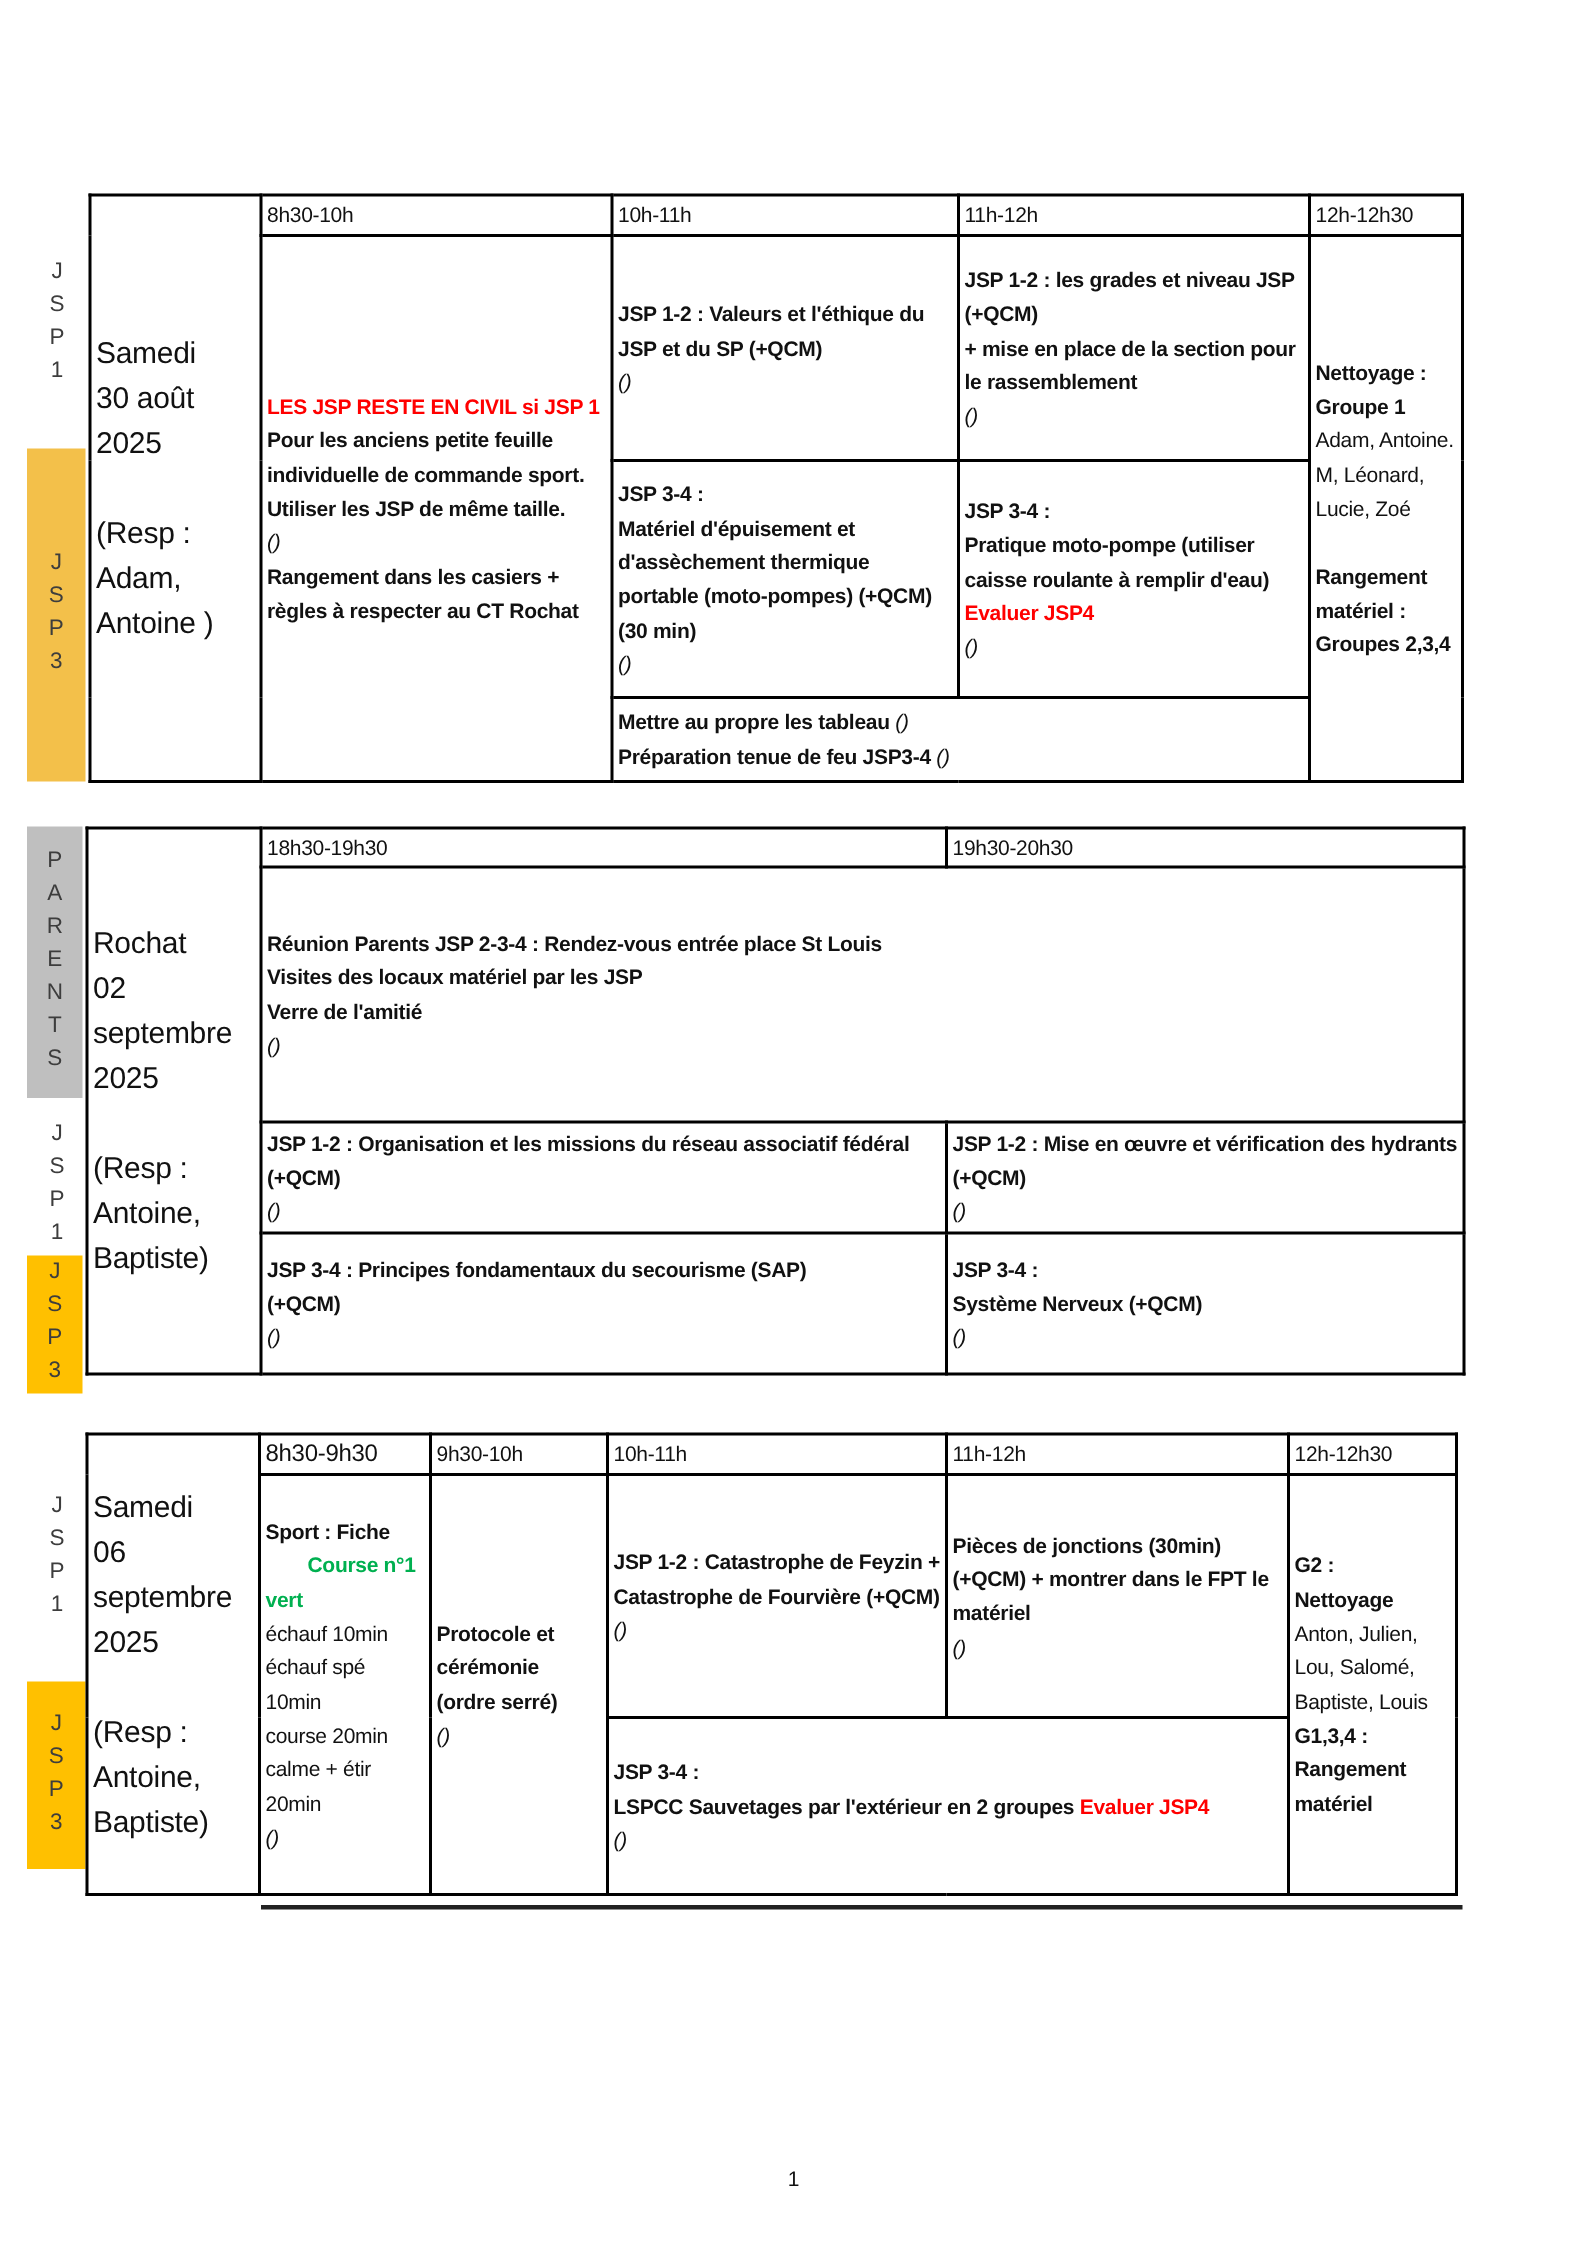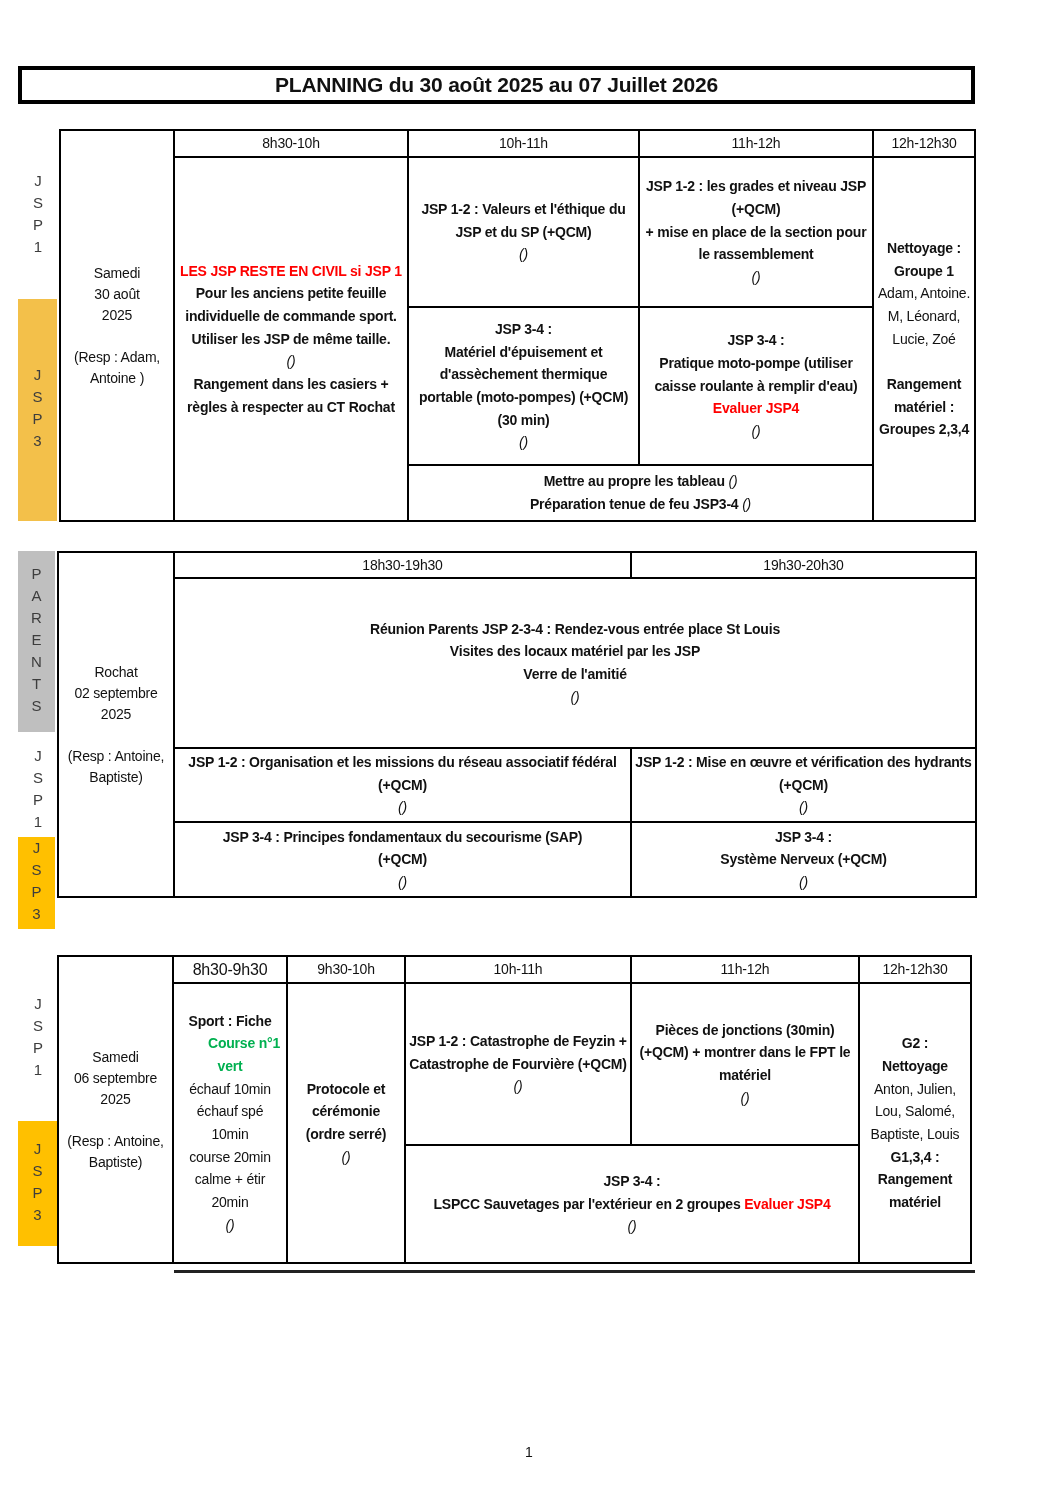--- a/index.html
+++ b/index.html
@@ -3,47 +3,44 @@
 <meta charset="utf-8">
 <style>
   html,body{margin:0;padding:0;background:#fff;}
   .page{position:relative;width:1058px;height:1497px;background:#fff;overflow:hidden;
         font-family:"Liberation Sans",sans-serif;color:#111;}
   .title-box{position:absolute;left:18px;top:66px;width:957px;height:38px;box-sizing:border-box;
              border:4px solid #000;display:flex;align-items:center;justify-content:center;
              font-size:21px;font-weight:700;letter-spacing:-0.2px;}
   table.sched{position:absolute;border-collapse:collapse;table-layout:fixed;
               font-size:14px;font-weight:700;letter-spacing:-0.2px;line-height:1.62;}
-  table.sched td{border:2.5px solid #000;padding:2px 3px;text-align:center;vertical-align:middle;}
+  table.sched td{border:2.5px solid #000;padding:2px 3px;text-align:left;vertical-align:middle;}
   td.hdr{font-weight:400;font-size:14px;line-height:1.2;}
   td.hdr-sm{font-weight:400;font-size:16px;line-height:1.2;}
-  td.datec{font-weight:400;font-size:14px;line-height:1.5;}
+  td.datec{font-weight:400;font-size:20px;line-height:1.5;}
   td.namescell{line-height:1.62;}
   .rg{font-weight:400;}
   .it{font-style:italic;font-weight:400;}
   .red{color:#FF0000;}
   .green{color:#00B050;margin-left:28px;}
   .vstrip{position:absolute;display:flex;align-items:center;justify-content:center;}
   .vstrip .vtext{writing-mode:vertical-rl;text-orientation:upright;font-size:15px;
                  letter-spacing:5px;font-weight:400;color:#3d3d3d;line-height:1;}
   .bg-yellow-light{background:#F3C04A;}
   .bg-yellow{background:#FFC000;}
   .bg-gray{background:#BFBFBF;}
   .next-line{position:absolute;left:174px;top:1270px;width:801px;height:3px;background:#222;}
   .page-number{position:absolute;left:0;top:1444px;width:1058px;text-align:center;
                font-size:14px;font-weight:400;}
 </style>
 </head>
 <body>
 
 <div class="page">
 
-  <div class="title-box">
-    <span>PLANNING du 30 août 2025 au 07 Juillet 2026</span>
-  </div>
 
   <div class="vstrip" style="left:26px;top:170px;width:24px;height:92px;">
     <span class="vtext">JSP1</span>
   </div>
   <div class="vstrip bg-yellow-light" style="left:18px;top:299px;width:39px;height:222px;">
     <span class="vtext">JSP3</span>
   </div>
 
   <table class="sched" style="left:59px;top:129px;">
     <colgroup>
@@ -99,21 +96,21 @@
       <td class="hdr">18h30-19h30</td>
       <td class="hdr">19h30-20h30</td>
     </tr>
     <tr style="height:170px;">
       <td colspan="2"><span>Réunion Parents JSP 2-3-4 : Rendez-vous entrée place St Louis</span><br><span>Visites des locaux matériel par les JSP</span><br><span>Verre de l'amitié</span><br><span class="it">()</span></td>
     </tr>
     <tr style="height:64px;">
       <td><span>JSP 1-2 : Organisation et les missions du réseau associatif fédéral (+QCM)</span><br><span class="it">()</span></td>
       <td><span>JSP 1-2 : Mise en œuvre et vérification des hydrants (+QCM)</span><br><span class="it">()</span></td>
     </tr>
-    <tr style="height:75px;">
+    <tr style="height:94px;">
       <td><span>JSP 3-4 : Principes fondamentaux du secourisme (SAP)</span><br><span>(+QCM)</span><br><span class="it">()</span></td>
       <td><span>JSP 3-4 :</span><br><span>Système Nerveux (+QCM)</span><br><span class="it">()</span></td>
     </tr>
   </tbody>
     </table>
 
   <div class="vstrip" style="left:26px;top:993px;width:24px;height:92px;">
     <span class="vtext">JSP1</span>
   </div>
   <div class="vstrip bg-yellow" style="left:18px;top:1121px;width:39px;height:125px;">

